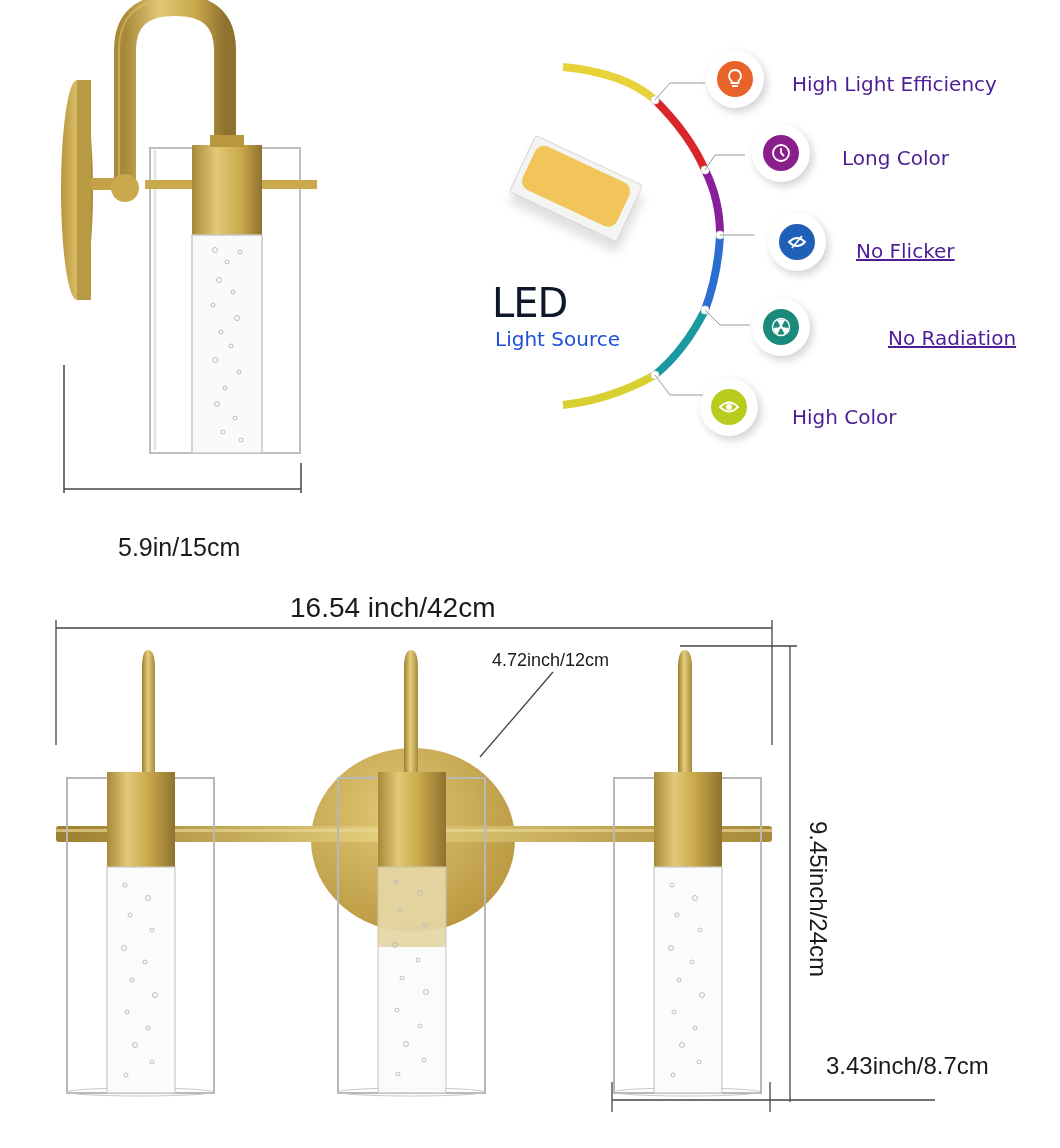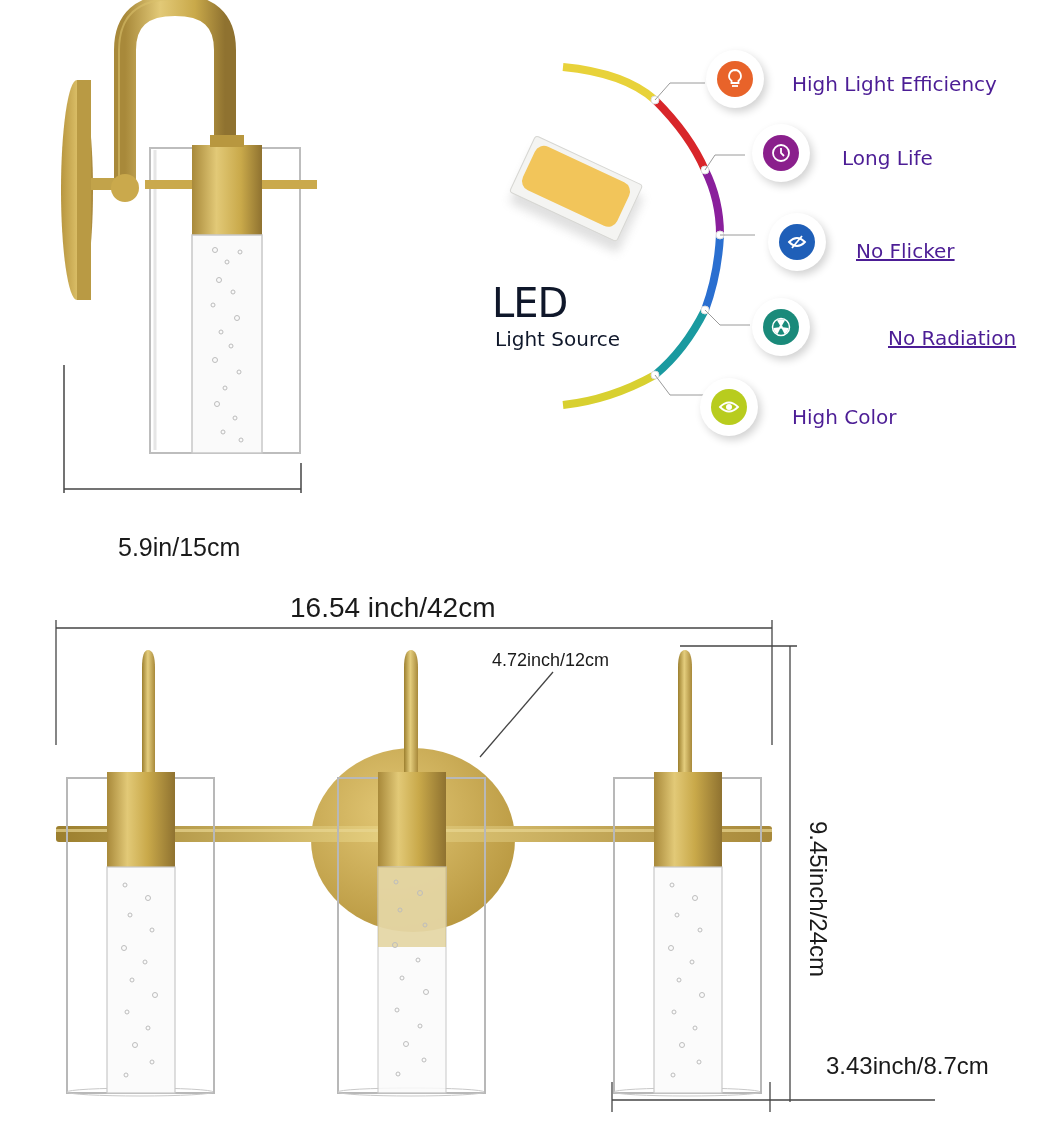--- a/index.html
+++ b/index.html
@@ -85,21 +85,21 @@
         </filter>
     </defs>
     <g transform="rotate(25 80 80)">
       <rect x="22" y="50" width="120" height="62" rx="4" fill="#999" opacity="0.3" filter="url(#sh)"></rect>
       <rect x="18" y="40" width="118" height="62" rx="3" fill="#f4f4f2" stroke="#d6d6d2"></rect>
       <rect x="24" y="45" width="104" height="48" rx="10" fill="#f2c55a"></rect>
     </g>
   </svg>
 </div>
 <div class="abs" style="left:492px; top:280px; font-family:'DejaVu Sans', sans-serif; font-size:40px; color:#0f172a; letter-spacing:-1px;">LED</div>
-<div class="abs" style="left:495px; top:327px; font-family:'DejaVu Sans', sans-serif; font-size:20px; color:#0f172a;">Light Source</div>
+<div class="abs" style="left:495px; top:327px; font-family:'DejaVu Sans', sans-serif; font-size:20px; color:#1d4ed8;">Light Source</div>
 
 <div class="abs" style="left:555px; top:55px; width:240px; height:370px;">
   <svg width="240" height="370" viewBox="0 0 240 370">
     <g fill="none" stroke-width="8" stroke-linecap="butt">
       <path d="M 8 12 Q 70 18 100 45" stroke="#e8d23a"></path>
       <path d="M 100 45 Q 135 80 150 115" stroke="#d8262a"></path>
       <path d="M 150 115 Q 165 145 165 180" stroke="#8a1f9c"></path>
       <path d="M 165 180 Q 163 220 150 255" stroke="#2a6fd0"></path>
       <path d="M 150 255 Q 130 295 100 320" stroke="#1a9aa0"></path>
       <path d="M 100 320 Q 55 345 8 350" stroke="#d8d030"></path>
@@ -132,21 +132,21 @@
 <div class="abs feature-label" style="left:792px; top:72px;">High Light Efficiency</div>
 
 <div class="abs icon-disc" style="left:752px; top:124px;">
   <div class="icon-inner" style="background:#8a1f8c;">
     <svg width="22" height="22" viewBox="0 0 22 22">
         <circle cx="11" cy="11" r="8" fill="none" stroke="#fff" stroke-width="1.8"></circle>
         <polyline points="11,6 11,11 14,14" fill="none" stroke="#fff" stroke-width="1.8"></polyline>
       </svg>
   </div>
 </div>
-<div class="abs feature-label" style="left:842px; top:146px;">Long Life</div>
+<div class="abs feature-label" style="left:842px; top:146px;">Long Color</div>
 
 <div class="abs icon-disc" style="left:768px; top:213px;">
   <div class="icon-inner" style="background:#1f5fb8;">
     <svg width="22" height="22" viewBox="0 0 22 22">
         <path d="M3 11 Q11 3 19 11 Q11 19 3 11z" fill="none" stroke="#fff" stroke-width="1.8"></path>
         <line x1="6" y1="17" x2="16" y2="5" stroke="#fff" stroke-width="1.8"></line>
       </svg>
   </div>
 </div>
 <div class="abs feature-label" style="left:856px; top:239px;text-decoration:underline;">No Flicker</div>

